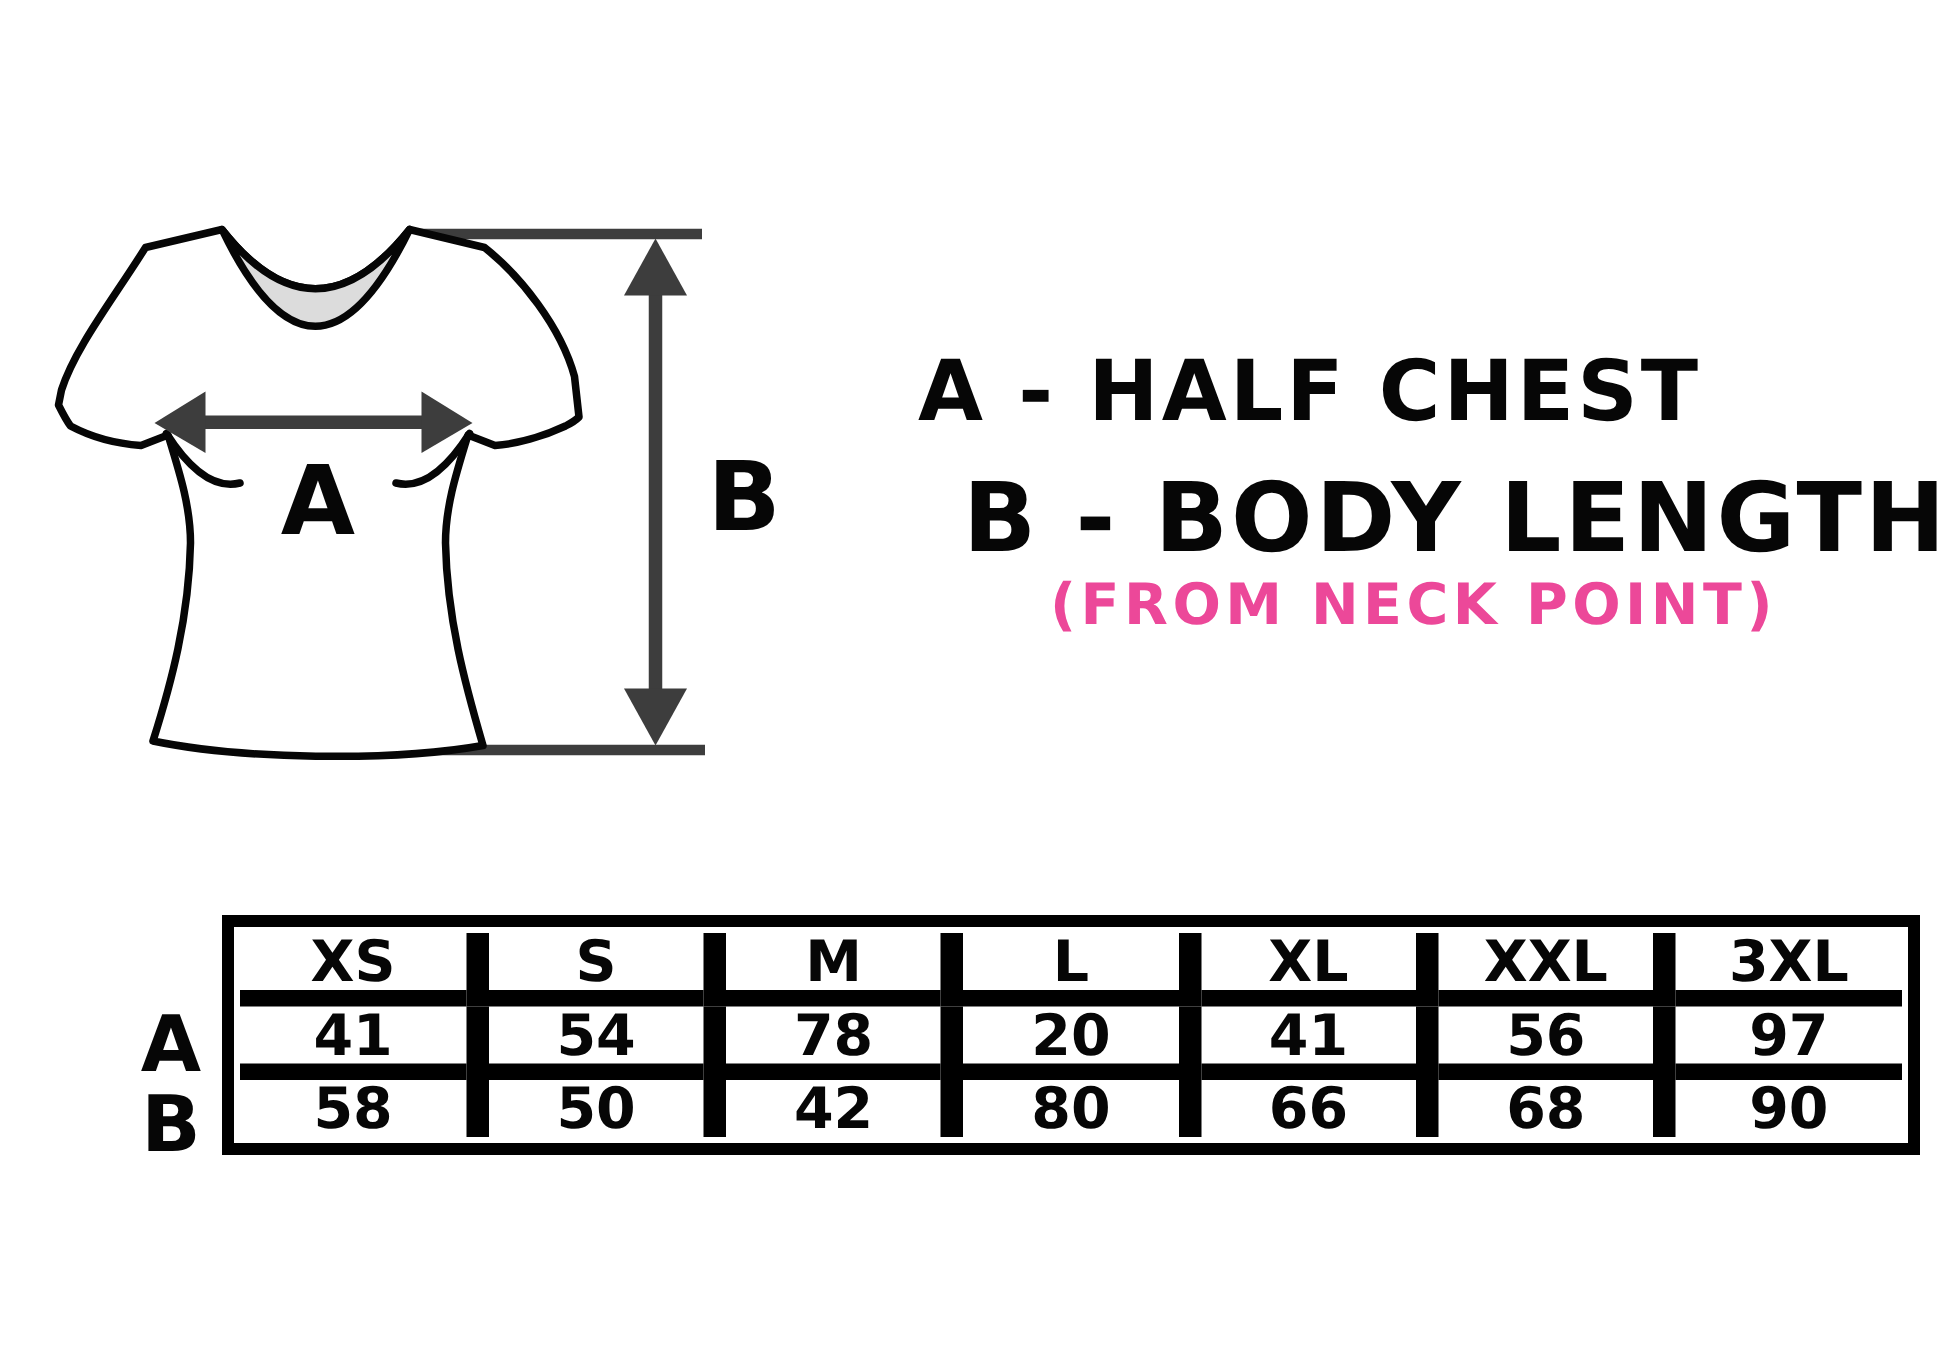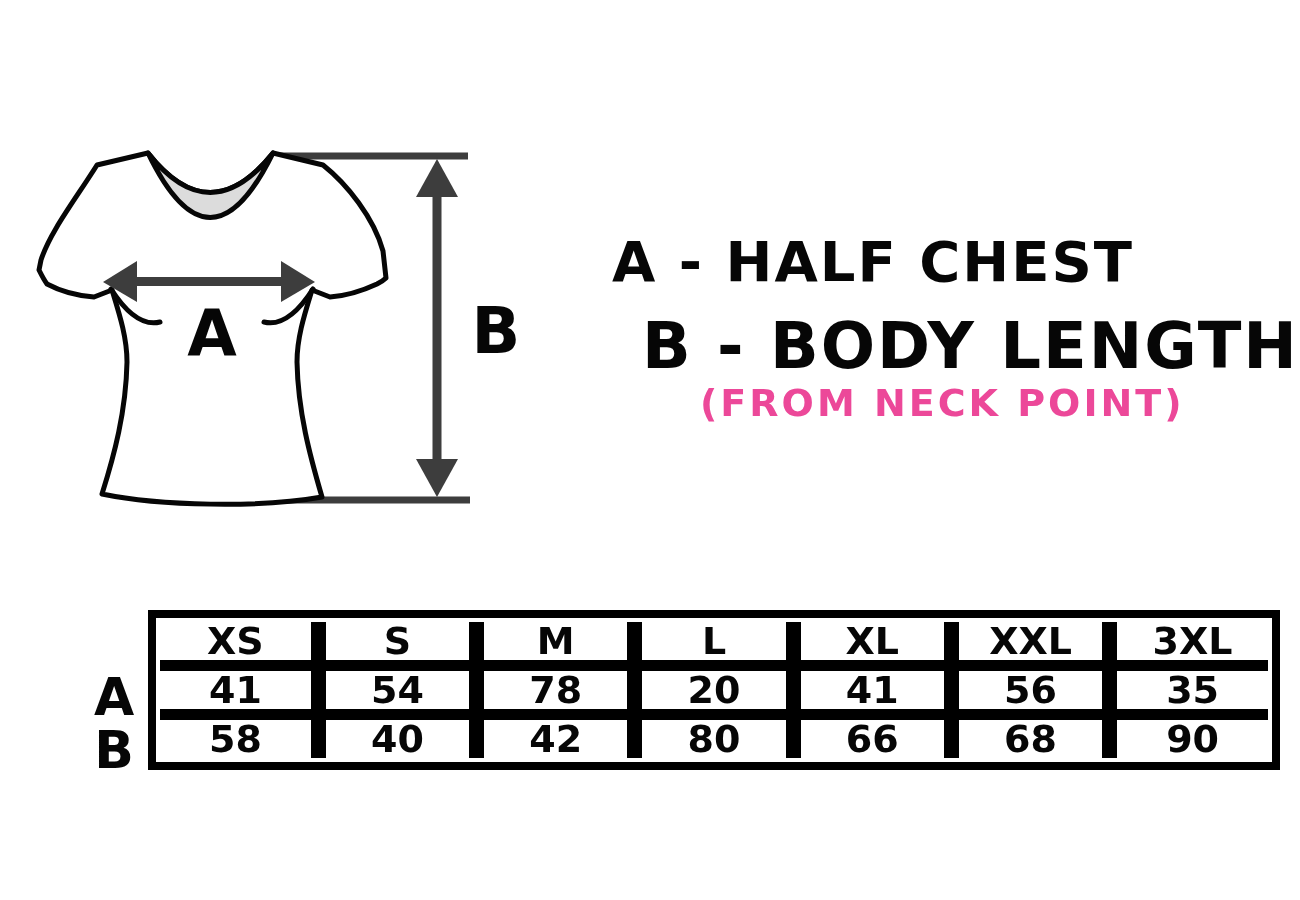--- a/index.html
+++ b/index.html
@@ -162,25 +162,25 @@
         <th>XXL</th>
         <th>3XL</th>
       </tr>
       <tr>
         <td>41</td>
         <td>54</td>
         <td>78</td>
         <td>20</td>
         <td>41</td>
         <td>56</td>
-        <td>35</td>
+        <td>97</td>
       </tr>
       <tr>
         <td>58</td>
-        <td>40</td>
+        <td>50</td>
         <td>42</td>
         <td>80</td>
         <td>66</td>
         <td>68</td>
         <td>90</td>
       </tr>
     </tbody>
       </table>
   </div>
 

